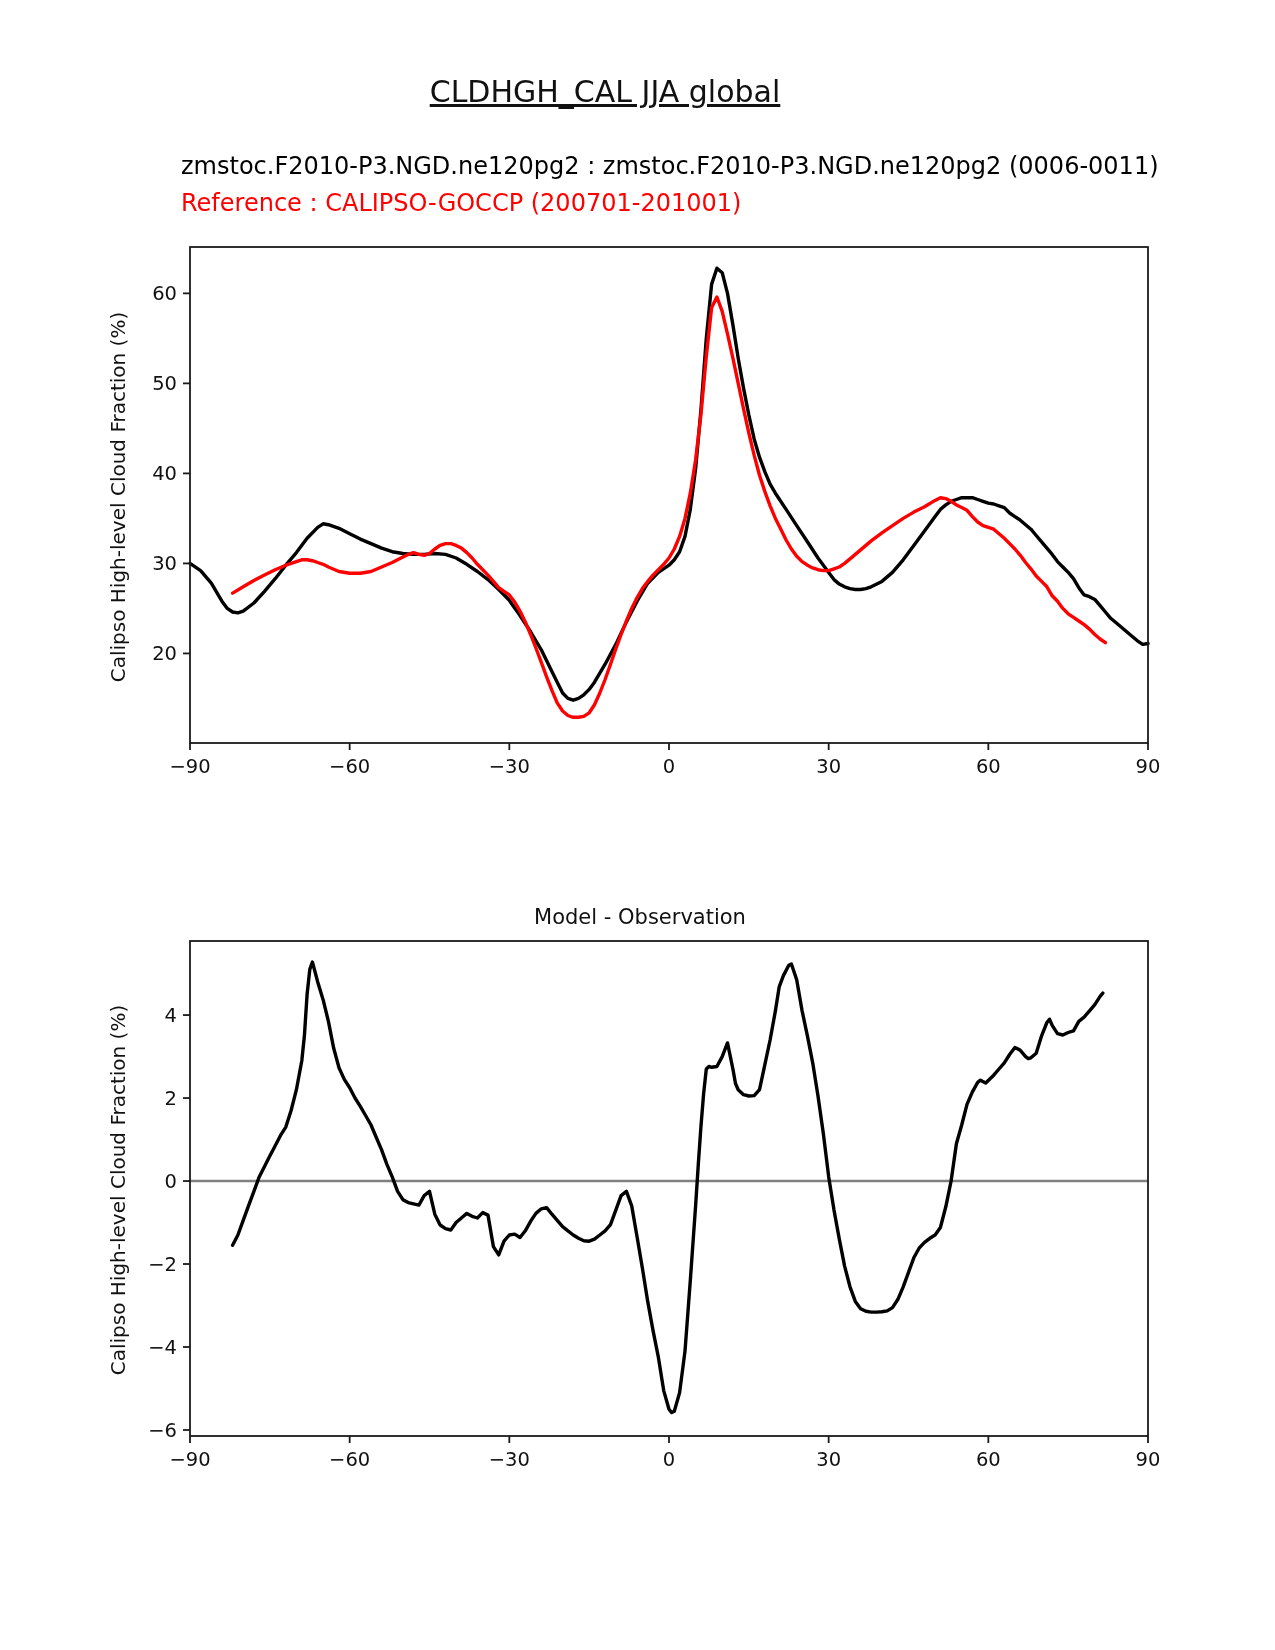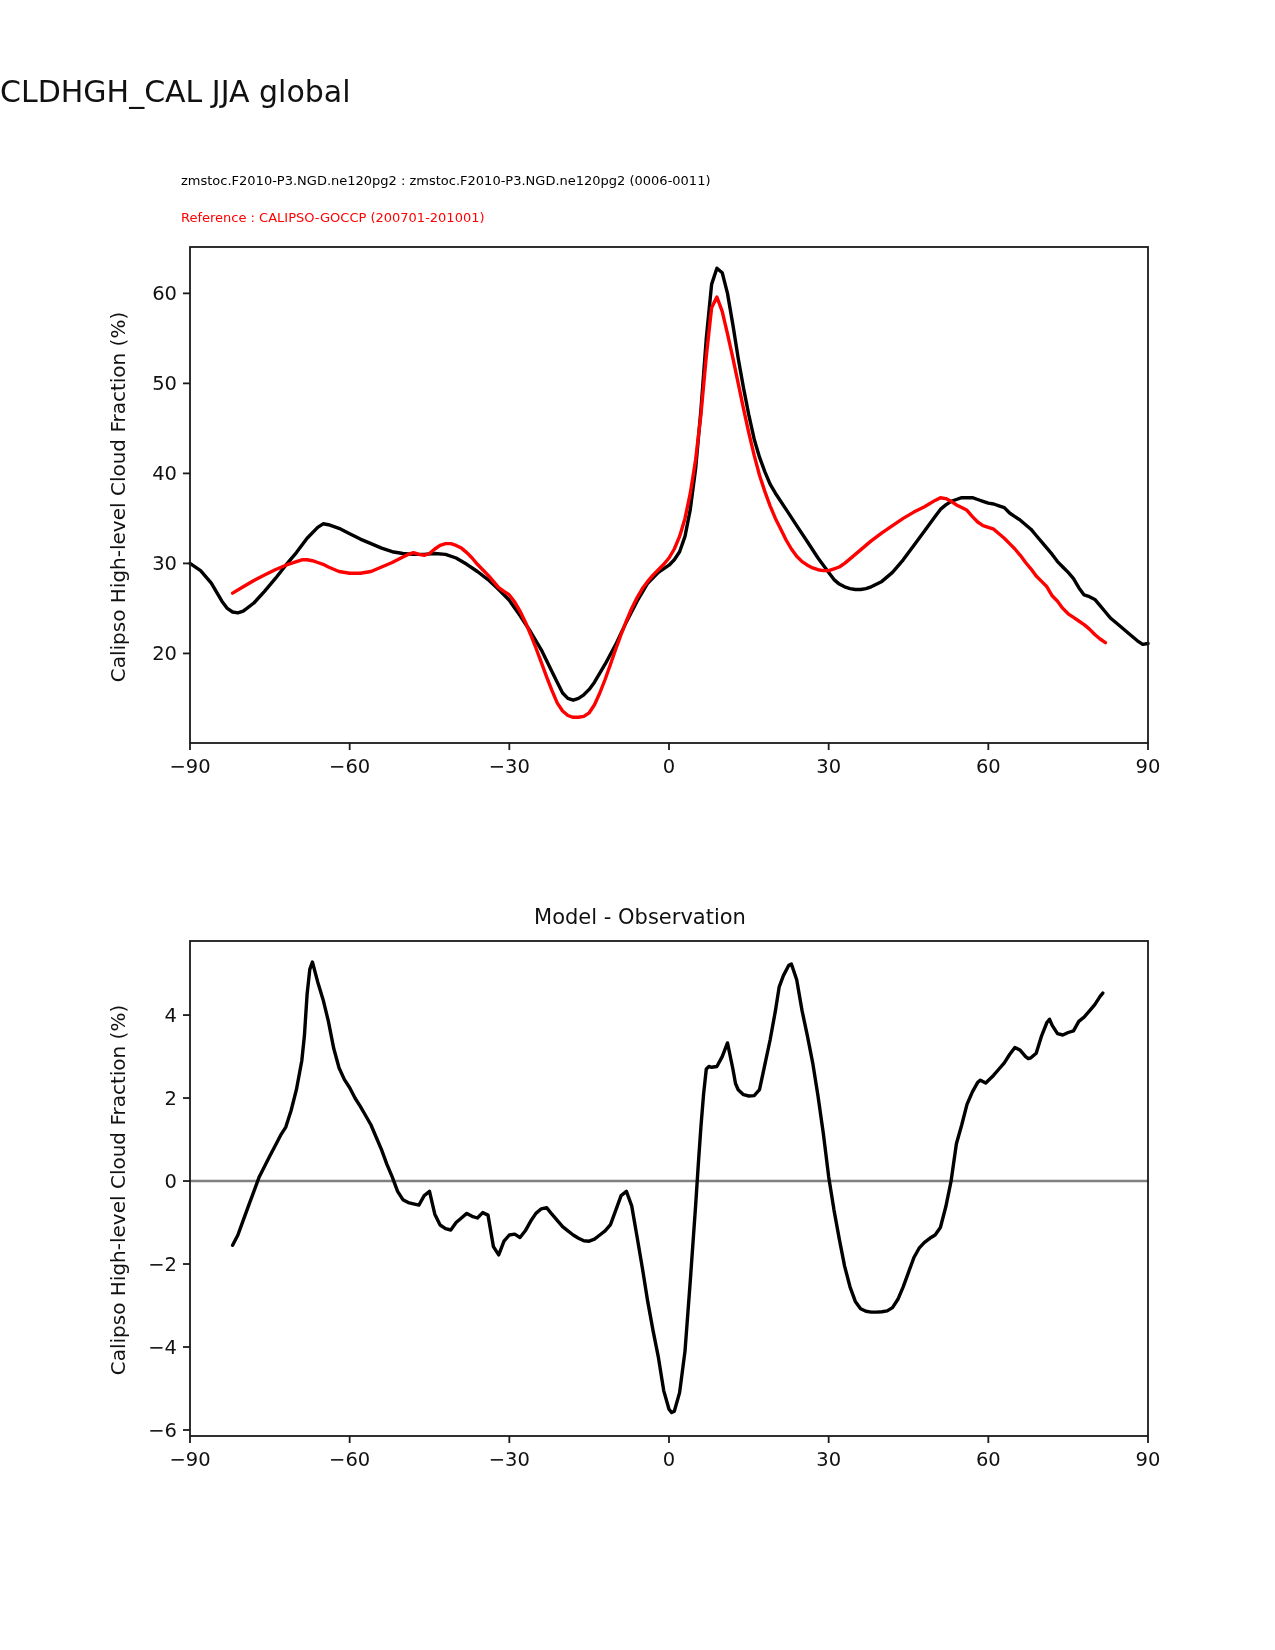--- a/index.html
+++ b/index.html
@@ -1,20 +1,20 @@
 <!DOCTYPE html>
 <html><head>
 <meta charset="utf-8">
 <style>
   html,body{margin:0;padding:0;background:#ffffff;}
   #figure{position:relative;width:1275px;height:1650px;background:#ffffff;
           font-family:"DejaVu Sans","Liberation Sans",sans-serif;color:#000;}
   .abs{position:absolute;}
-  #figure-title{left:0;top:74px;width:1210px;font-size:30px;color:#111;}
-  #legend-block{left:181px;top:166px;font-size:13px;line-height:30px;white-space:nowrap;}
+  #figure-title{left:0;top:74px;width:1210px;text-align:center;font-size:30px;color:#111;text-decoration:underline;}
+  #legend-block{left:181px;top:151px;font-size:24px;line-height:30px;white-space:nowrap;}
   #legend-model{color:#000000;}
   #legend-reference{color:#ff0000;margin-top:7px;}
   #diff-title{left:0;top:905px;width:1280px;text-align:center;font-size:21px;color:#111;}
   .ylab{font-size:20px;color:#111;transform:rotate(-90deg);transform-origin:center center;
         width:500px;text-align:center;}
   #ylabel-top{left:-132px;top:485px;}
   #ylabel-bottom{left:-132px;top:1178px;}
   svg{position:absolute;left:0;top:0;}
   text.tick{font-family:"DejaVu Sans","Liberation Sans",sans-serif;font-size:19.5px;fill:#111;}
 </style>

